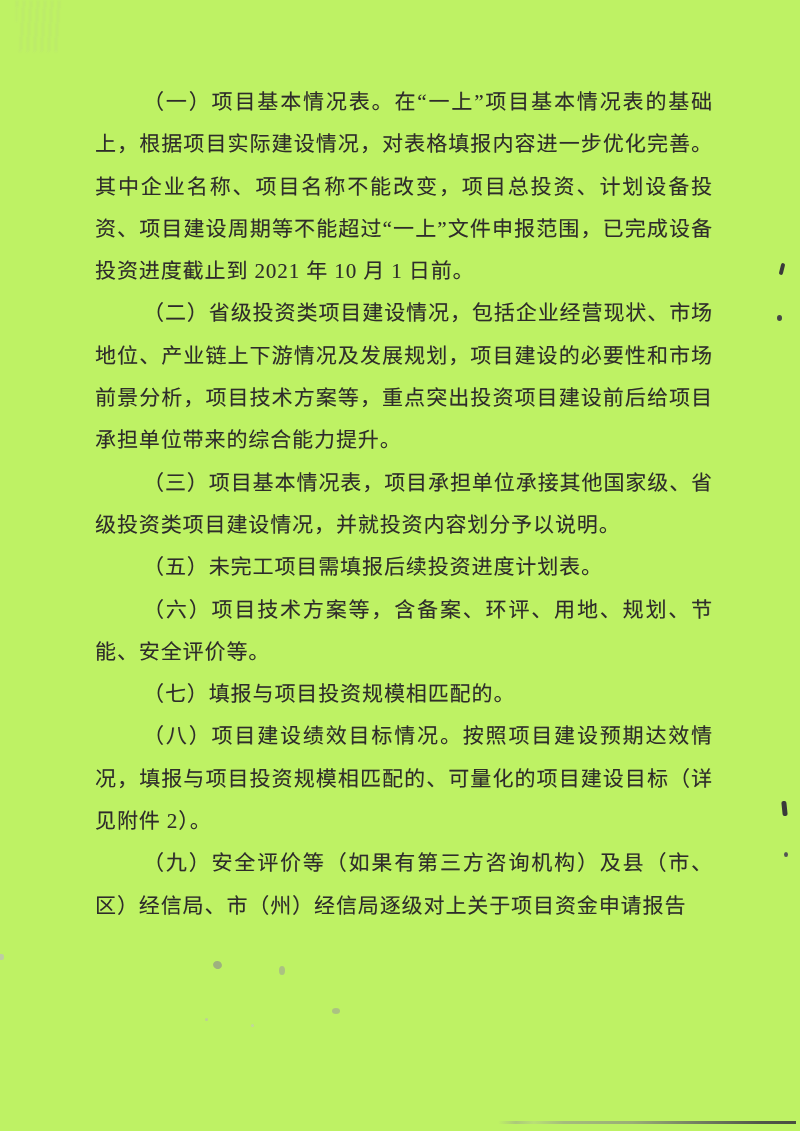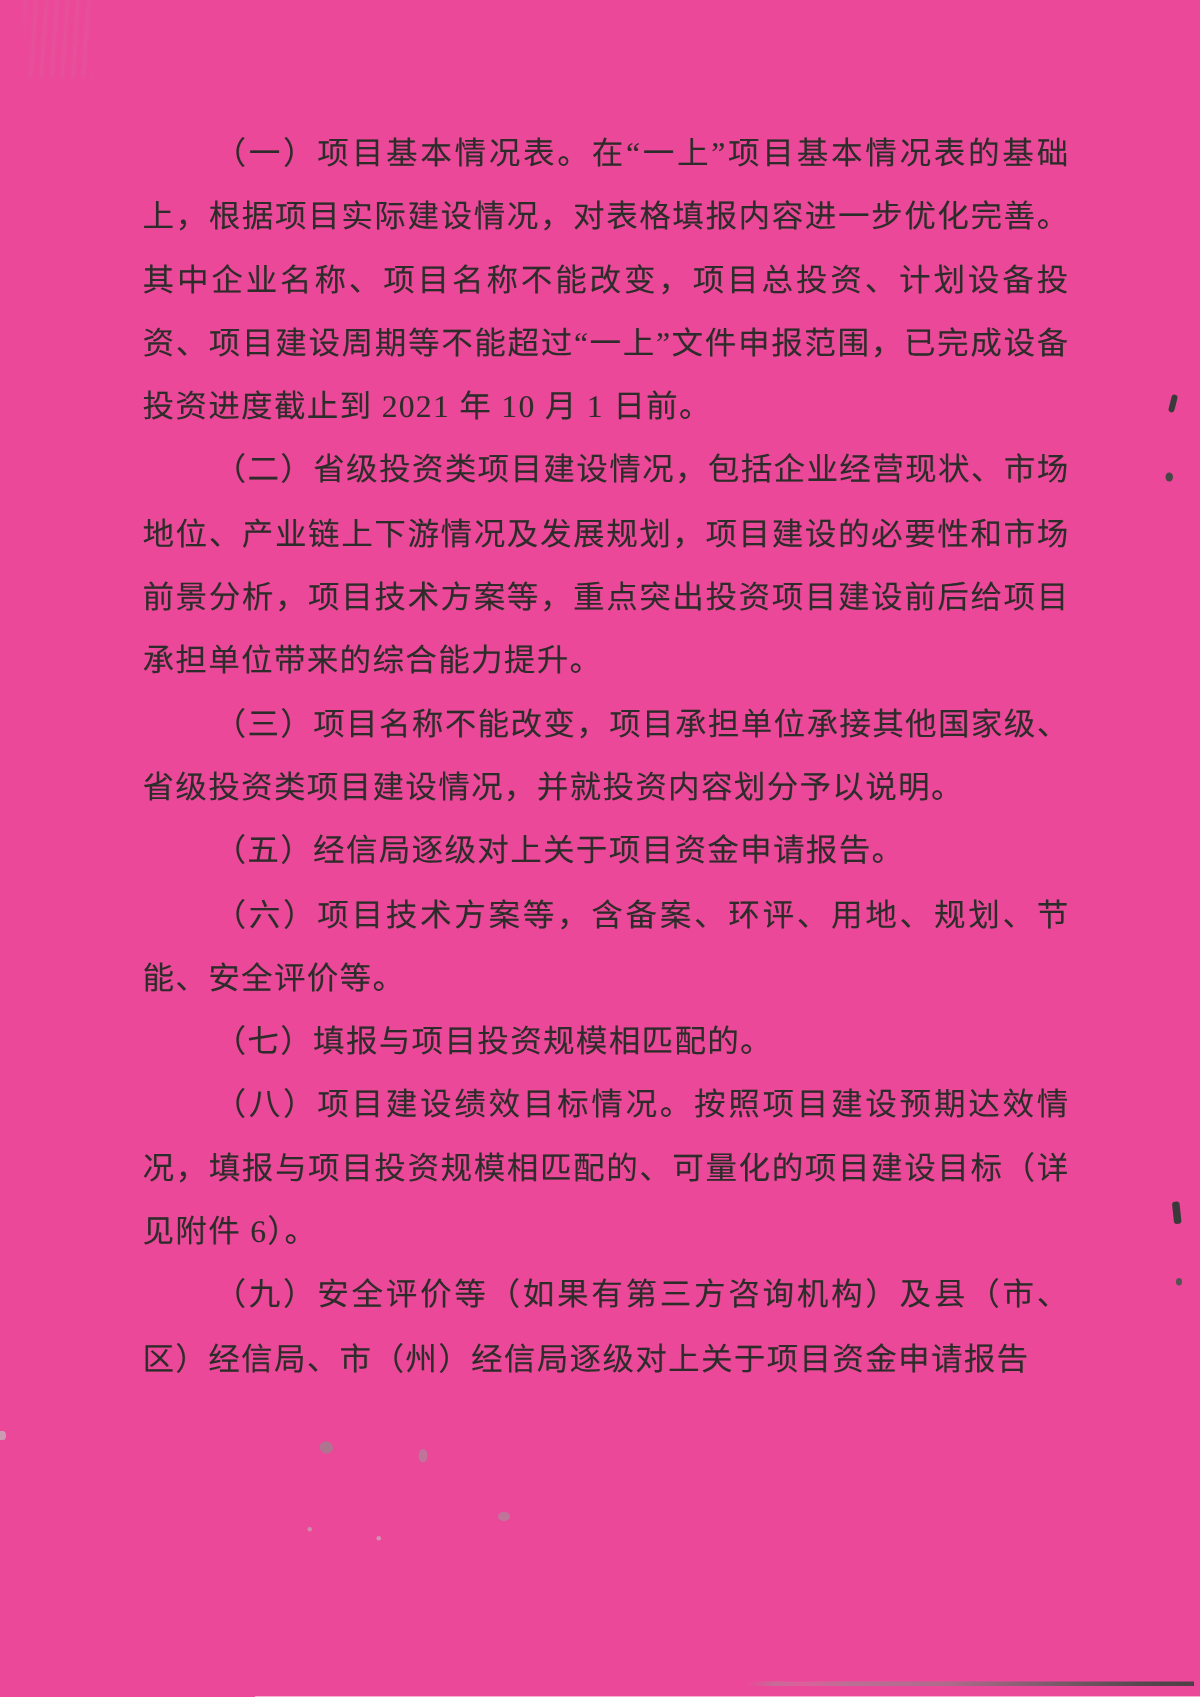--- a/index.html
+++ b/index.html
@@ -4,21 +4,21 @@
 <style>
   html, body {
     margin: 0;
     padding: 0;
     background: #ffffff;
   }
   .page {
     position: relative;
     width: 800px;
     height: 1131px;
-    background: #ec4899;
+    background: #bef264;
     overflow: hidden;
     font-family: "Liberation Serif", "DejaVu Serif", serif;
   }
   
   .text-block {
     position: absolute;
     left: 95px;
     top: 81px;
     width: 618px;
   }
@@ -91,21 +91,21 @@
   <div class="pencil-mark mark-2"></div>
   <div class="pencil-mark mark-3"></div>
   <div class="pencil-mark mark-4"></div>
   <div class="pencil-mark mark-5"></div>
   <div class="edge-dot"></div>
   <div class="bottom-line"></div>
 
   <div class="text-block">
     <p>（一）项目基本情况表。在“一上”项目基本情况表的基础上，根据项目实际建设情况，对表格填报内容进一步优化完善。其中企业名称、项目名称不能改变，项目总投资、计划设备投资、项目建设周期等不能超过“一上”文件申报范围，已完成设备投资进度截止到 2021 年 10 月 1 日前。</p>
     <p>（二）省级投资类项目建设情况，包括企业经营现状、市场地位、产业链上下游情况及发展规划，项目建设的必要性和市场前景分析，项目技术方案等，重点突出投资项目建设前后给项目承担单位带来的综合能力提升。</p>
-    <p>（三）项目名称不能改变，项目承担单位承接其他国家级、省级投资类项目建设情况，并就投资内容划分予以说明。</p>
-    <p>（五）经信局逐级对上关于项目资金申请报告。</p>
+    <p>（三）项目基本情况表，项目承担单位承接其他国家级、省级投资类项目建设情况，并就投资内容划分予以说明。</p>
+    <p>（五）未完工项目需填报后续投资进度计划表。</p>
     <p>（六）项目技术方案等，含备案、环评、用地、规划、节能、安全评价等。</p>
     <p>（七）填报与项目投资规模相匹配的。</p>
-    <p>（八）项目建设绩效目标情况。按照项目建设预期达效情况，填报与项目投资规模相匹配的、可量化的项目建设目标（详见附件 6）。</p>
+    <p>（八）项目建设绩效目标情况。按照项目建设预期达效情况，填报与项目投资规模相匹配的、可量化的项目建设目标（详见附件 2）。</p>
     <p>（九）安全评价等（如果有第三方咨询机构）及县（市、区）经信局、市（州）经信局逐级对上关于项目资金申请报告</p>
   </div>
 
 </div>
 
 </body></html>

